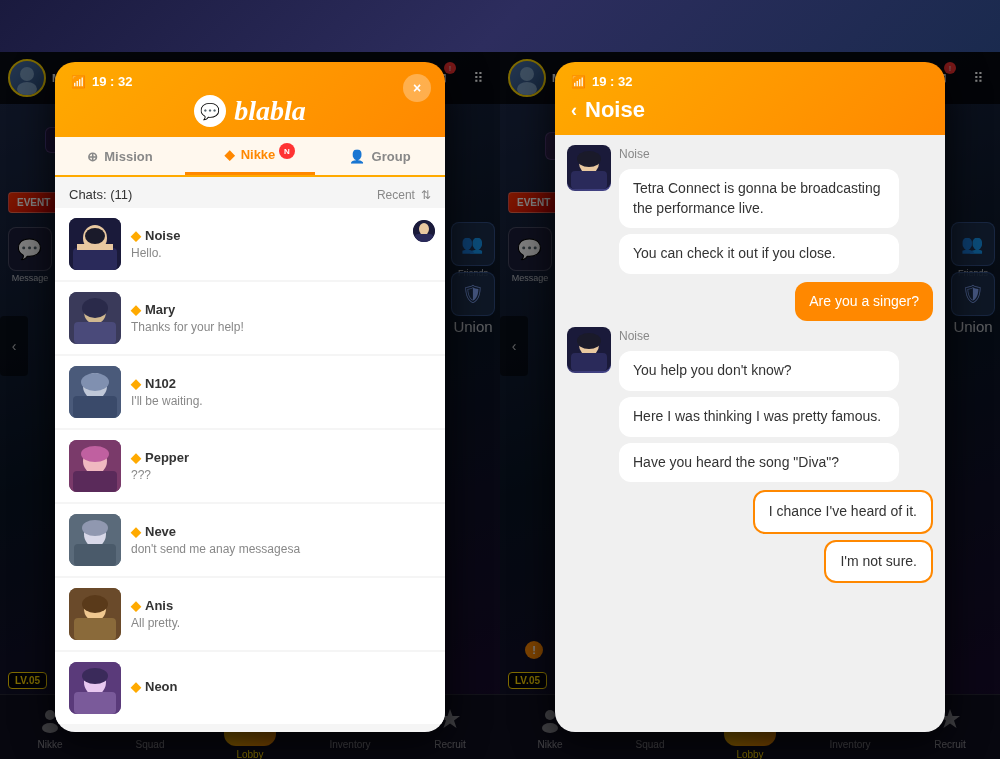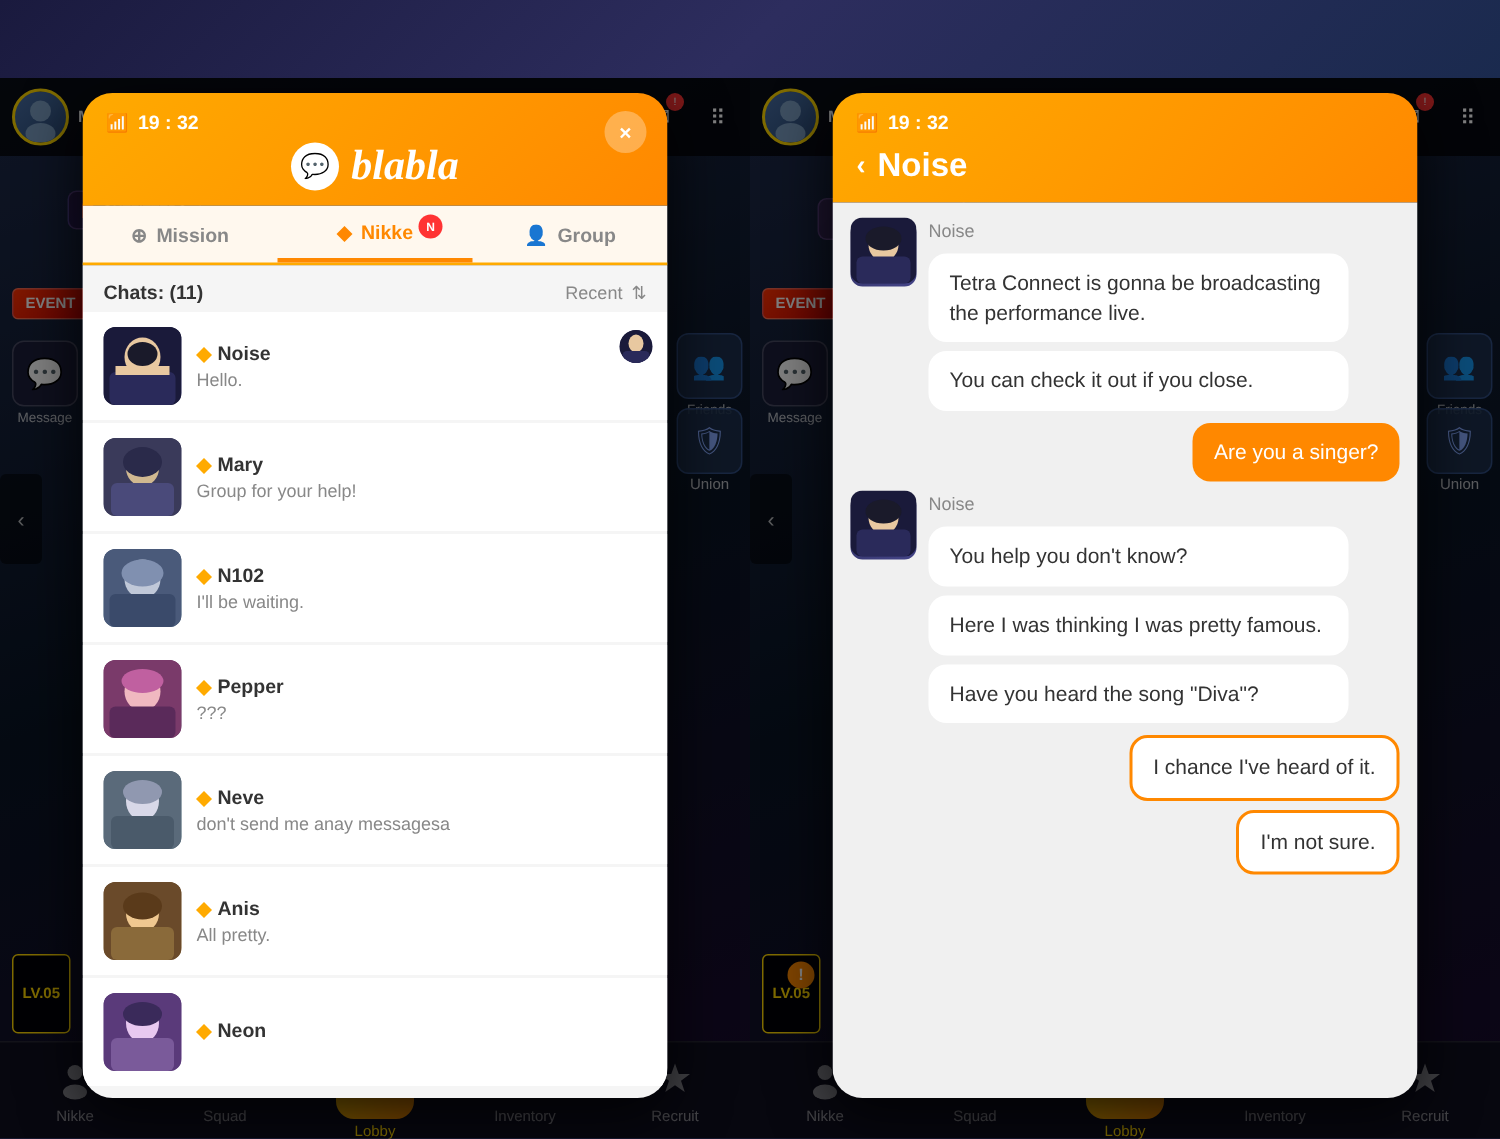--- a/index.html
+++ b/index.html
@@ -324,21 +324,21 @@
       border-radius: 8px;
       border: 1px solid rgba(100,150,255,0.3);
       display: flex;
       align-items: center;
       justify-content: center;
       font-size: 18px;
       color: #88aaff;
     }
 
     .union-label {
-      font-size: 10px;
+      font-size: 15px;
       color: rgba(255,255,255,0.7);
     }
 
     
     .dialog-overlay {
       position: absolute;
       inset: 0;
       background: rgba(0,0,0,0.5);
       z-index: 30;
       display: flex;
@@ -486,21 +486,21 @@
     .chat-list-header {
       display: flex;
       align-items: center;
       justify-content: space-between;
       padding: 10px 14px 6px;
       background: #f5f5f5;
     }
 
     .chat-count {
       font-size: 13px;
-      font-weight: bold;
+      font-weight: normal;
       color: #333;
     }
 
     .chat-sort {
       display: flex;
       align-items: center;
       gap: 6px;
       color: #888;
       font-size: 12px;
     }
@@ -690,21 +690,21 @@
     .dialog-body::-webkit-scrollbar-thumb { background: #ddd; border-radius: 4px; }
 
     
     .level-badge {
       position: absolute;
       bottom: 70px;
       left: 8px;
       background: rgba(0,0,0,0.8);
       border: 1px solid #ffd700;
       border-radius: 4px;
-      padding: 20px 6px;
+      padding: 2px 6px;
       color: #ffd700;
       font-size: 10px;
       font-weight: bold;
       z-index: 20;
     }
 
     
     .exclaim-badge {
       position: absolute;
       background: #ff8800;
@@ -888,21 +888,21 @@
                 <ellipse cx="26" cy="20" rx="11" ry="12" fill="#d0b890"></ellipse>
                 <rect x="5" y="30" width="42" height="22" rx="4" fill="#4a4a7a"></rect>
                 <ellipse cx="26" cy="16" rx="13" ry="10" fill="#2a2a4a"></ellipse>
               </svg>
             </div>
             <div class="chat-info">
               <div class="chat-name">
                 <span style="color:#ffaa00;">◆</span>
                 <span>Mary</span>
               </div>
-              <div class="chat-preview">Group for your help!</div>
+              <div class="chat-preview">Thanks for your help!</div>
             </div>
           </div>
 
           <div class="chat-item">
             <div class="chat-avatar n102">
               <svg width="52" height="52" viewBox="0 0 52 52">
                 <rect width="52" height="52" fill="#4a5a7a"></rect>
                 <ellipse cx="26" cy="20" rx="12" ry="13" fill="#c0c8d8"></ellipse>
                 <rect x="4" y="30" width="44" height="22" rx="4" fill="#3a4a6a"></rect>
                 <ellipse cx="26" cy="16" rx="14" ry="9" fill="#8090b0"></ellipse>

